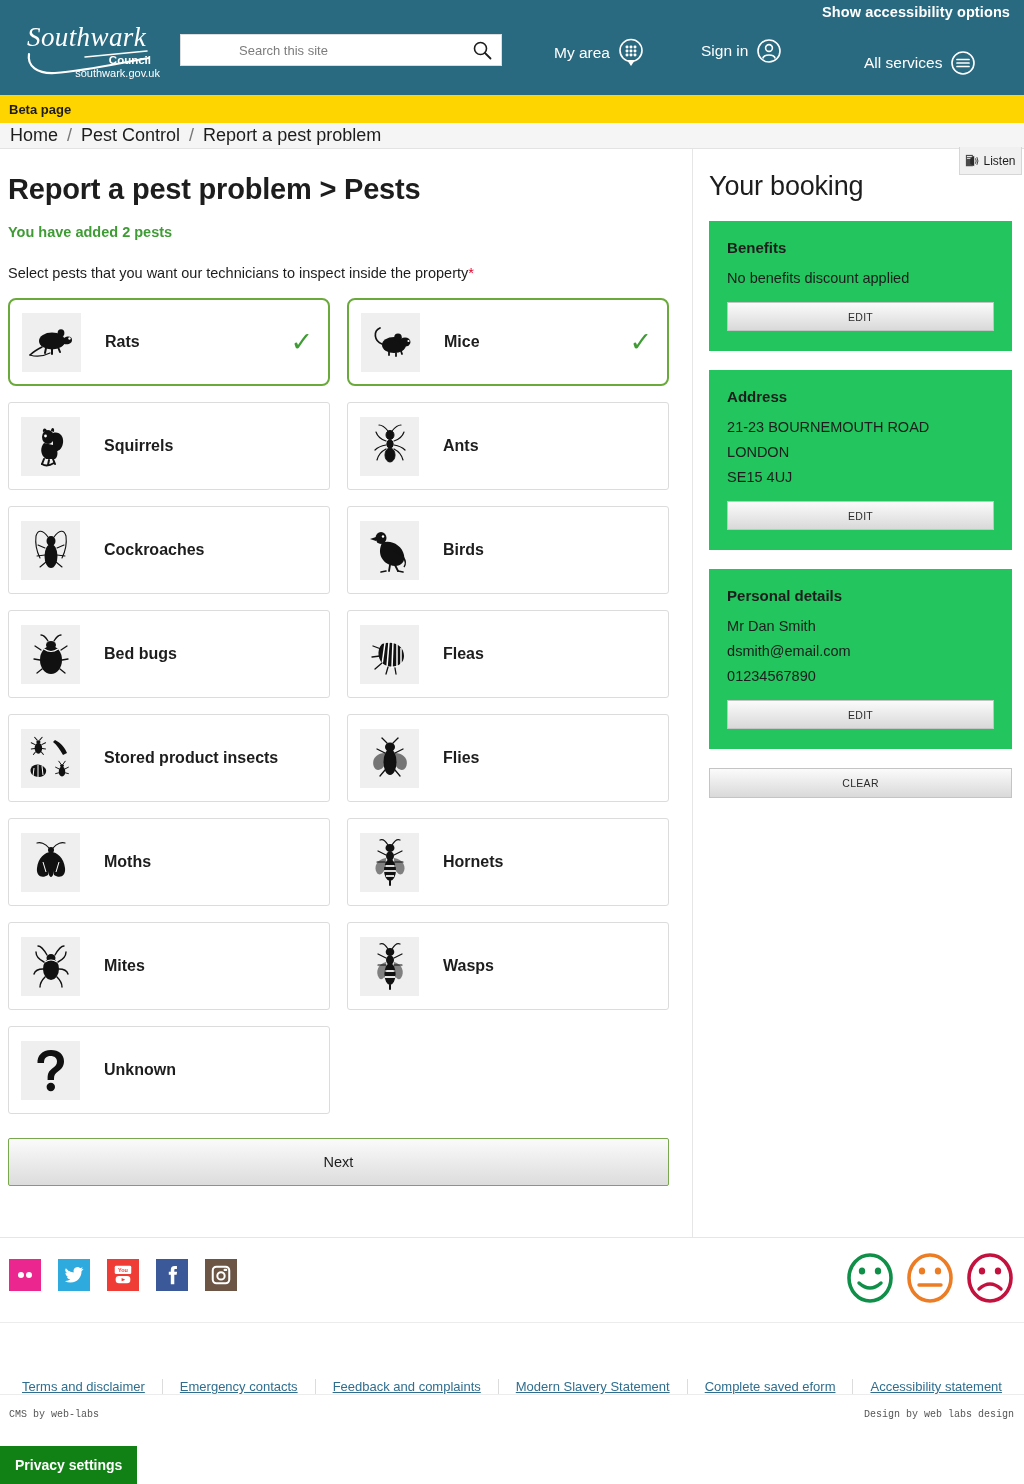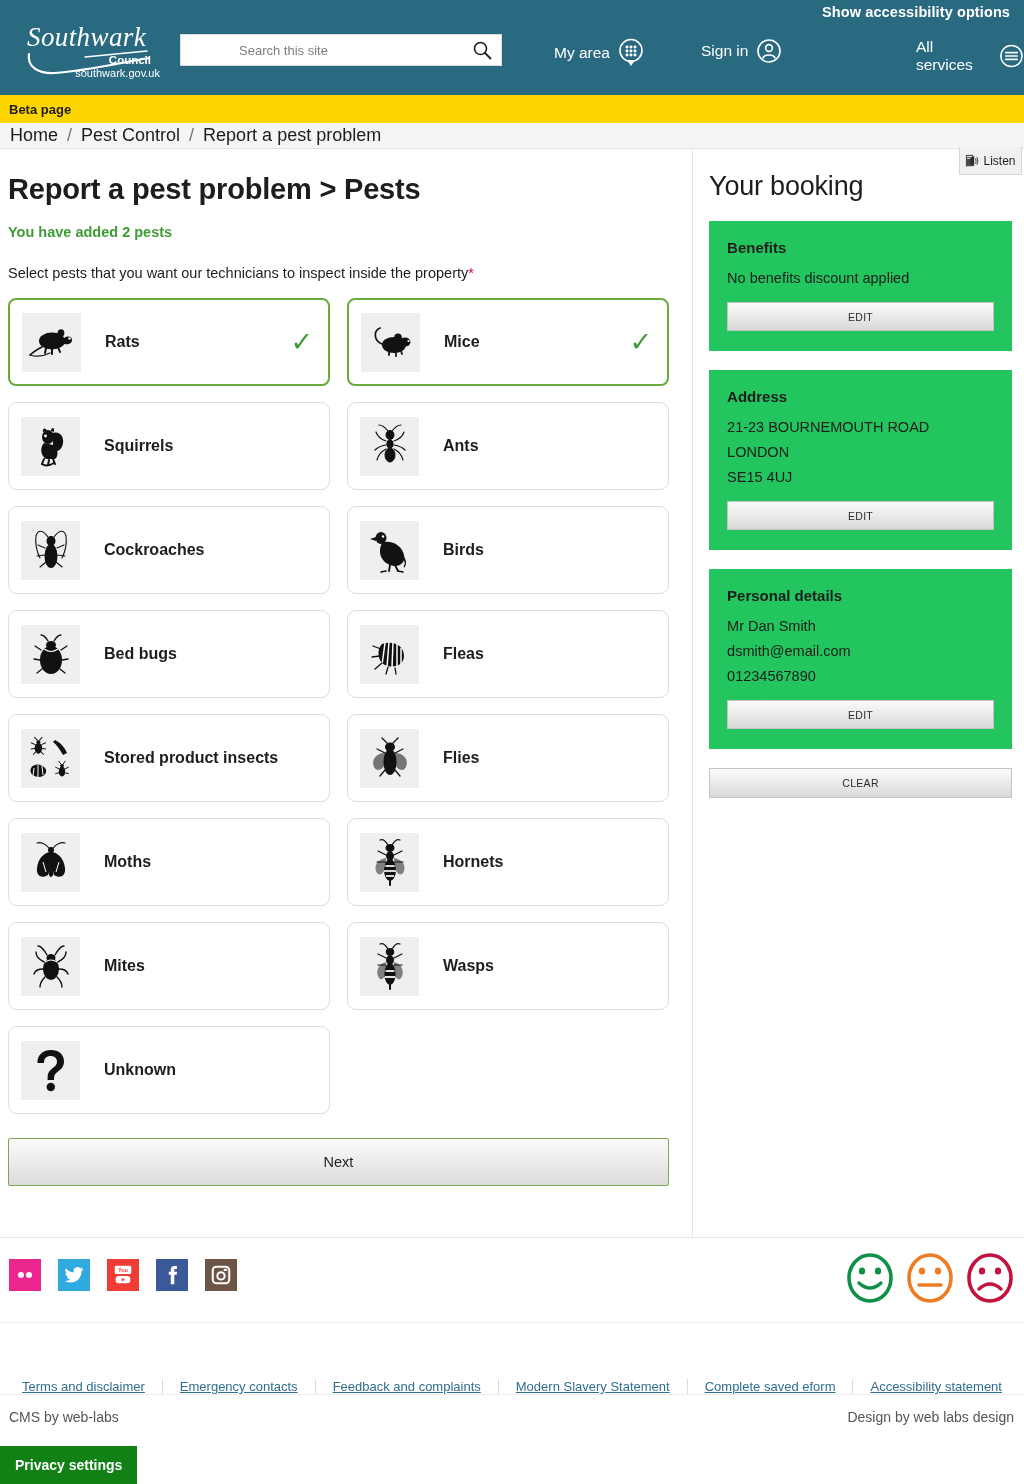--- a/index.html
+++ b/index.html
@@ -65,21 +65,21 @@
   }
   .searchbox input::placeholder { color:#7c7c7c; }
   .search-btn {
     width:38px; height:30px; background:transparent;
     border:0; cursor:pointer; display:flex; align-items:center; justify-content:center;
   }
 
   .hnav { position:absolute; top:38px; display:flex; align-items:center; gap:8px; color:#fff; text-decoration:none; font-size:15.5px; font-weight:normal; }
   .hnav.myarea { left:554px; }
   .hnav.signin { left:701px; }
-  .hnav.allserv { left:916px; }
+  .hnav.allserv { left:864px;margin-top:12px; }
 
   
   .beta {
     background:#ffd500; height:28px;
     display:flex; align-items:center;
     padding-left:9px;
     font-size:13px; font-weight:bold; color:#1d1d1d;
   }
 
   
@@ -123,21 +123,21 @@
   
   .grid {
     margin-top:17px;
     display:flex; flex-wrap:wrap;
     gap:16px 17px;
     width:661px;
   }
   .pest {
     width:322px; height:88px;
     border:1px solid #dcdcdc;
-    border-radius:9px;
+    border-radius:3px;
     background:#fff;
     display:flex; align-items:center;
     padding:0 15px 0 12px;
     cursor:pointer;
     position:relative;
   }
   .pest.selected {
     border:2px solid #6aaa3a;
     border-radius:8px;
   }
@@ -231,22 +231,22 @@
     line-height:15px;
   }
   .footer-links a:last-child { border-right:0; }
 
   .footer-bottom {
     border-top:1px solid #ececec;
     height:60px; position:relative;
   }
   .credit {
     position:absolute; top:14px;
-    font-family:Liberation Sans, sans-serif;
-    font-size:14px; color:#555;
+    font-family:Liberation Mono, monospace;
+    font-size:10px; color:#555;
   }
   .credit.left { left:9px; }
   .credit.right { right:10px; }
 
   .privacy {
     position:absolute; left:0; bottom:0;
     background:#118015; color:#fff;
     font-size:14px; font-weight:bold;
     padding:11px 15px;
     border:0; cursor:pointer;

